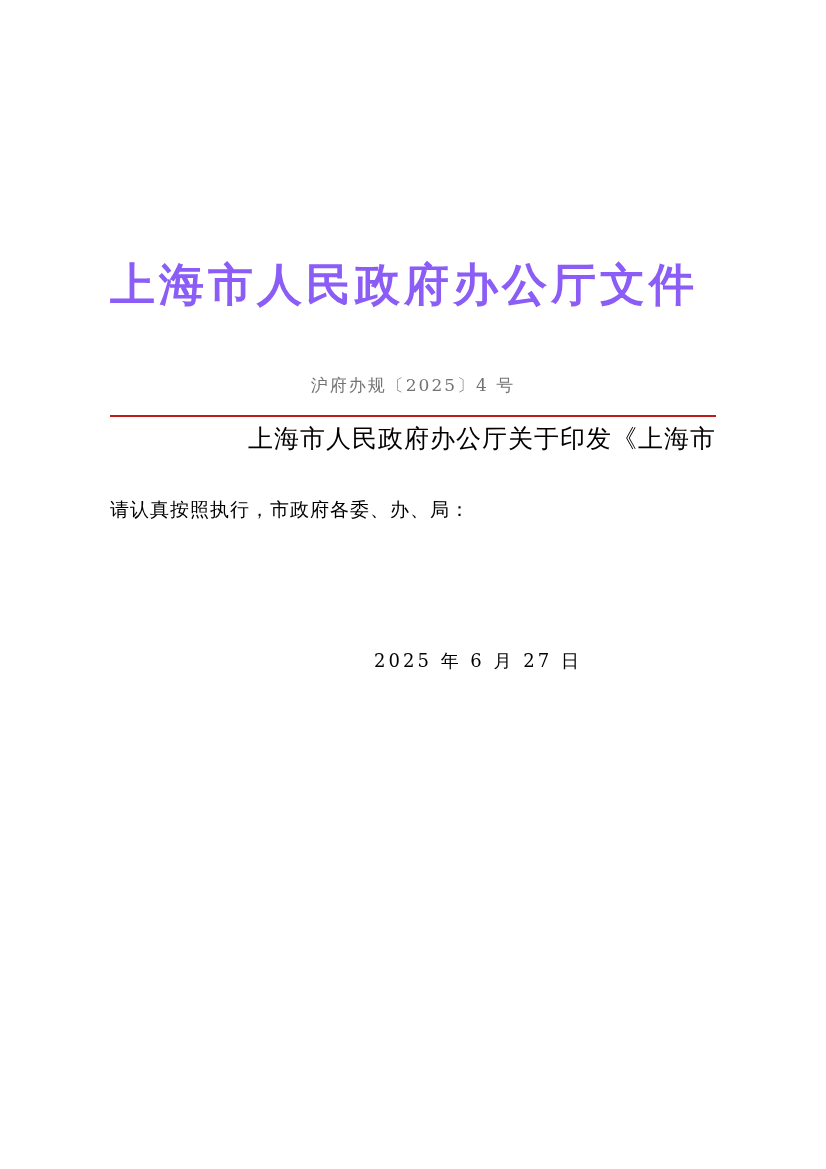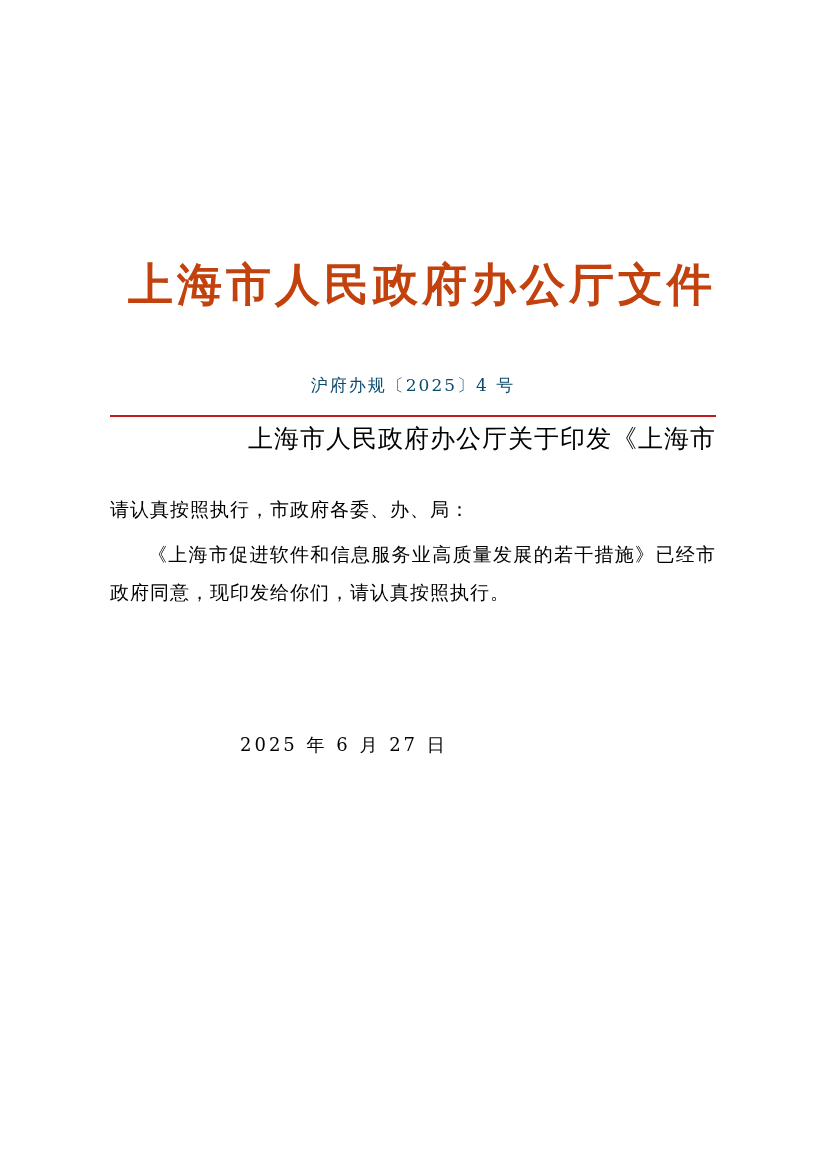--- a/index.html
+++ b/index.html
@@ -17,35 +17,35 @@
   }
   .page {
     width: 826px;
     height: 1169px;
     box-sizing: border-box;
     padding: 0 110px;
     position: relative;
   }
   .masthead {
     margin-top: 258px;
-    text-align: right;
-    color: #c2410c;
+    text-align: left;
+    color: #8b5cf6;
     font-family: "DejaVu Serif", "Liberation Serif", serif;
     font-weight: bold;
     font-size: 45px;
     letter-spacing: 4px;
     line-height: 1.2;
     white-space: nowrap;
   }
   .doc-number {
     margin-top: 62px;
     text-align: center;
     font-size: 17px;
     letter-spacing: 2px;
-    color: #0c4a6e;
+    color: #737373;
     font-family: "DejaVu Serif", "Liberation Serif", serif;
   }
   .red-rule {
     margin-top: 18px;
     height: 2px;
     background: #c11a1a;
     width: 100%;
   }
   .doc-title {
     text-align: right;
@@ -66,21 +66,21 @@
   .body-par {
     margin-top: 8px;
     font-size: 19px;
     letter-spacing: 1px;
     line-height: 2.0;
     text-indent: 38px;
     text-align: justify;
   }
   .date-line {
     margin-top: 122px;
-    text-align: left;
+    text-align: center;
     font-size: 18px;
     letter-spacing: 3px;
     padding-left: 130px;
   }
   .note-line {
     margin-top: 30px;
     font-size: 18px;
     letter-spacing: 1px;
     padding-left: 30px;
   }
@@ -95,18 +95,17 @@
   <div class="doc-number">沪府办规〔2025〕4 号</div>
 
   <div class="red-rule"></div>
 
   <div class="doc-title">
     <span class="tline">上海市人民政府办公厅关于印发《上海市</span>
   </div>
 
   <div class="salutation">请认真按照执行，市政府各委、办、局：</div>
 
-  <div class="body-par">《上海市促进软件和信息服务业高质量发展的若干措施》已经市政府同意，现印发给你们，请认真按照执行。</div>
 
   <div class="date-line">2025 年 6 月 27 日</div>
 
 
 </div>
 
 </body></html>

